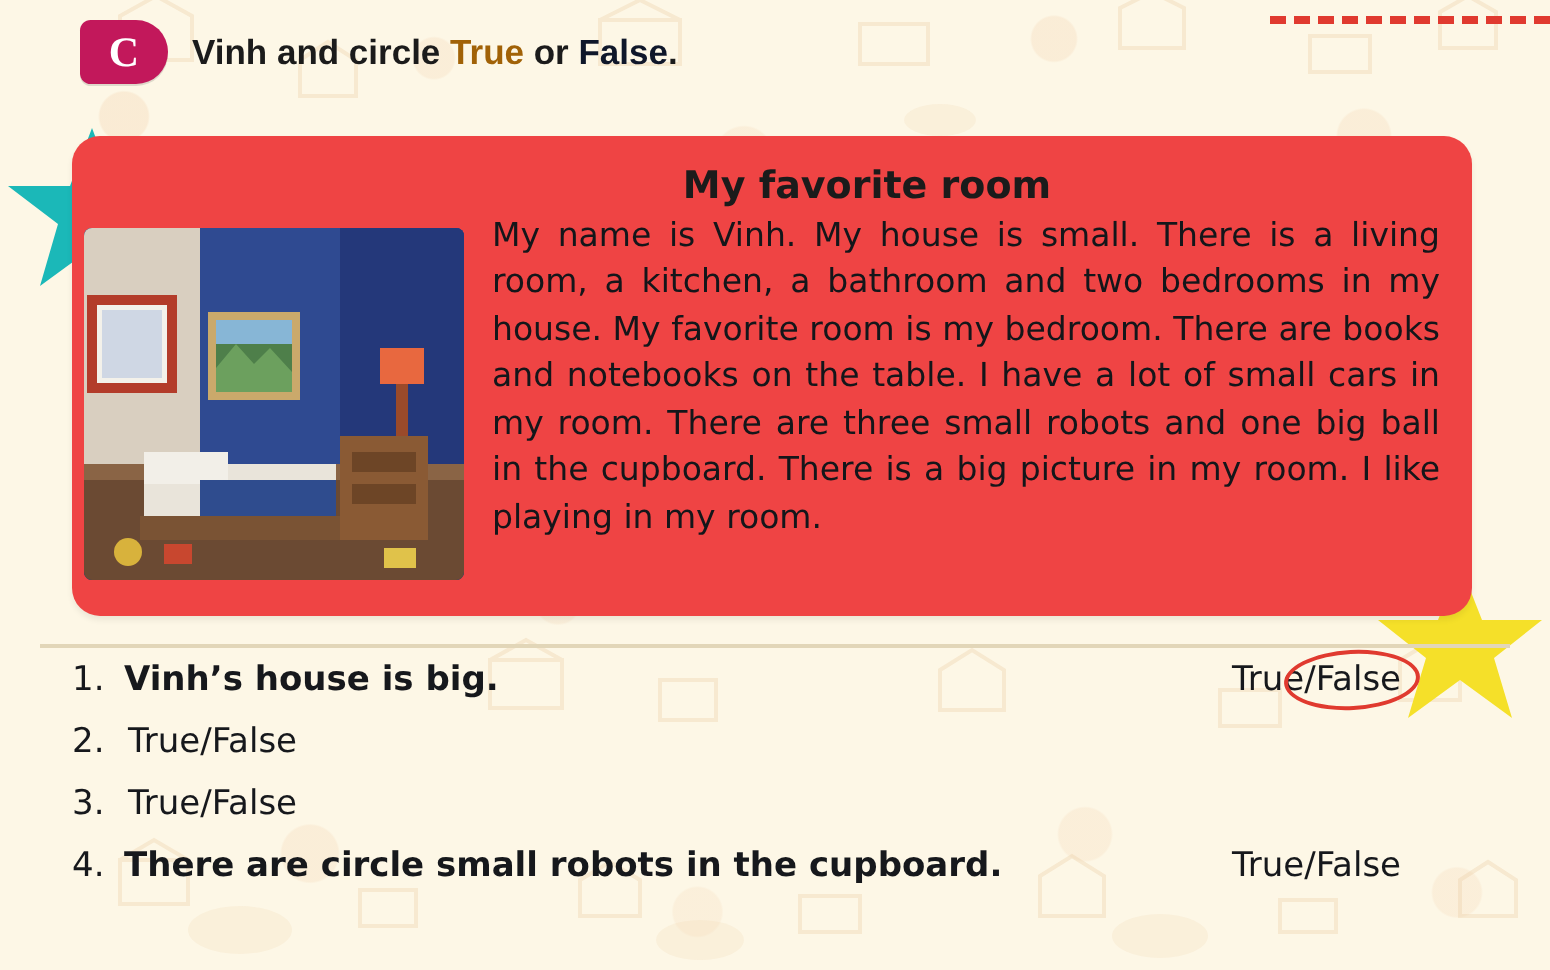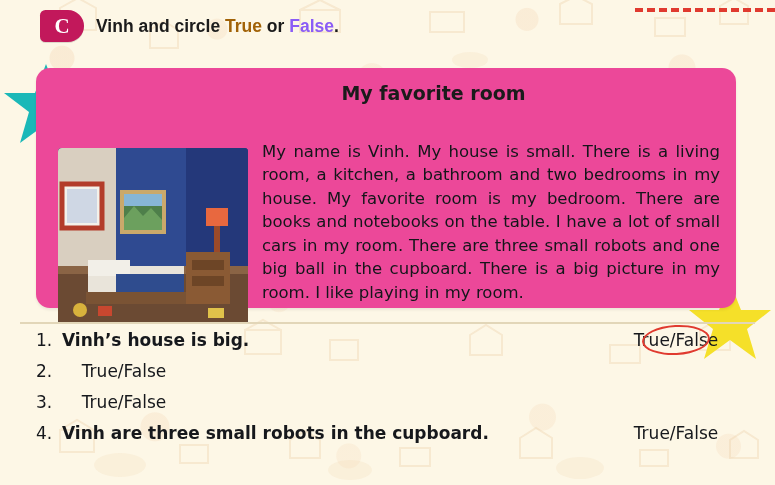--- a/index.html
+++ b/index.html
@@ -72,57 +72,56 @@
     position: relative;
     box-shadow: 0 1px 0 rgba(0,0,0,0.12);
   }
   .instruction {
     font-size: 17.5px;
     font-weight: bold;
     color: #1b1b1b;
     white-space: nowrap;
   }
   .instruction .true-word { color: #a16207; }
-  .instruction .false-word { color: #8b5cf6; }
+  .instruction .false-word { color: #0f172a; }
 
   
   .dashed-line {
     position: absolute;
     top: 8px;
     right: 0;
     width: 140px;
     height: 10px;
     border-top: 4px dashed #e03a2f;
     z-index: 4;
   }
 
   
   .panel {
     position: absolute;
     top: 68px;
     left: 36px;
     width: 700px;
     height: 240px;
-    background: #ec4899;
+    background: #ef4444;
     border-radius: 14px;
     box-shadow: 0 2px 3px rgba(0,0,0,0.07);
   }
   .panel-title {
     text-align: center;
     font-size: 19px;
     font-weight: bold;
     color: #1b1b1b;
     padding-top: 14px;
     margin-left: 95px;
     font-family: "DejaVu Sans", sans-serif;
   }
   .panel-body {
     display: flex;
-    padding: 4px 16px 0 22px;
-    margin-top: 34px;
+    padding: 4px 16px 0 6px;
   }
   .photo {
     width: 190px;
     height: 176px;
     border-radius: 4px;
     margin-top: 6px;
     flex: 0 0 auto;
     overflow: hidden;
     position: relative;
     background: #2e3f73;
@@ -150,21 +149,21 @@
     height: 31px;
     font-size: 17px;
     color: #16181c;
     font-family: "DejaVu Sans", sans-serif;
   }
   .qnum { width: 26px; flex: 0 0 auto; }
   .qtext { flex: 1 1 auto; font-weight: bold; }
   .qans {
     flex: 0 0 auto;
     width: 120px;
-    text-align: center;
+    text-align: left;
     position: relative;
     padding-left: 2px;
   }
   .circled {
     position: absolute;
     left: 28px;
     top: -5px;
     width: 64px;
     height: 26px;
     border: 2.4px solid #e03a2f;
@@ -306,20 +305,20 @@
 
     <div class="qrow">
       <div class="qnum">3.</div>
       <div class="qans">
         <span>True/False</span>
       </div>
     </div>
 
     <div class="qrow">
       <div class="qnum">4.</div>
-      <div class="qtext">Vinh are three small robots in the cupboard.</div>
+      <div class="qtext">There are circle small robots in the cupboard.</div>
       <div class="qans">
         <span>True/False</span>
       </div>
     </div>
 
   </div>
 </div>
 
 </body></html>

